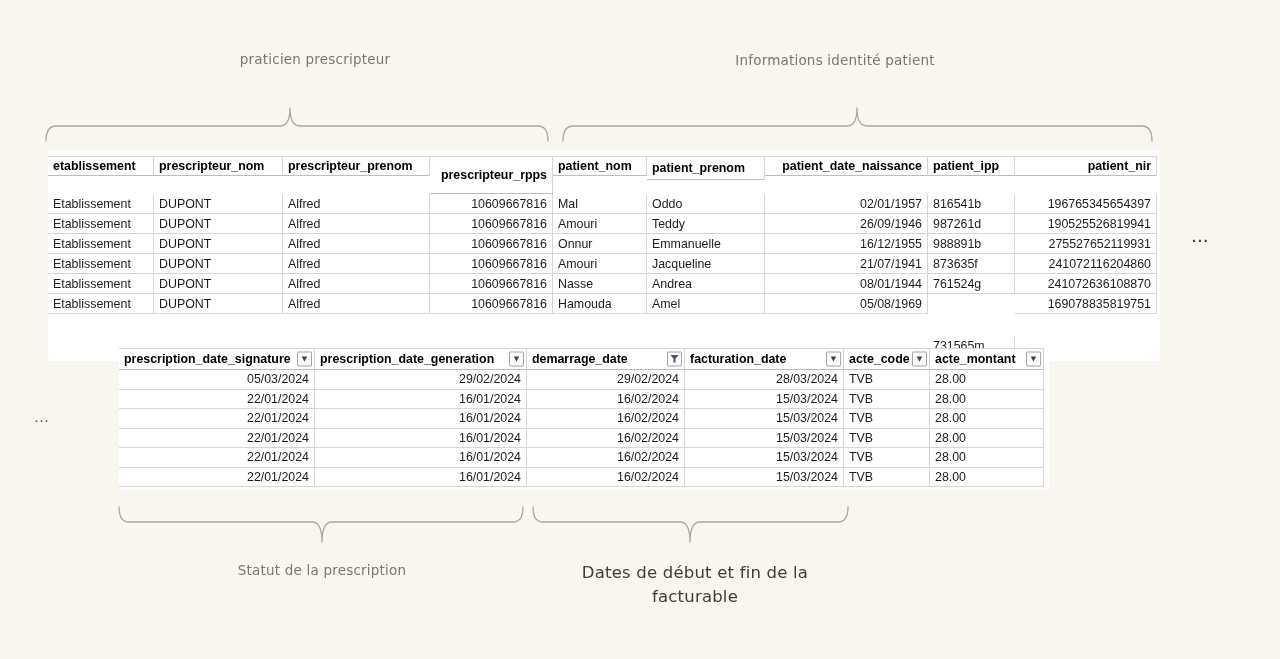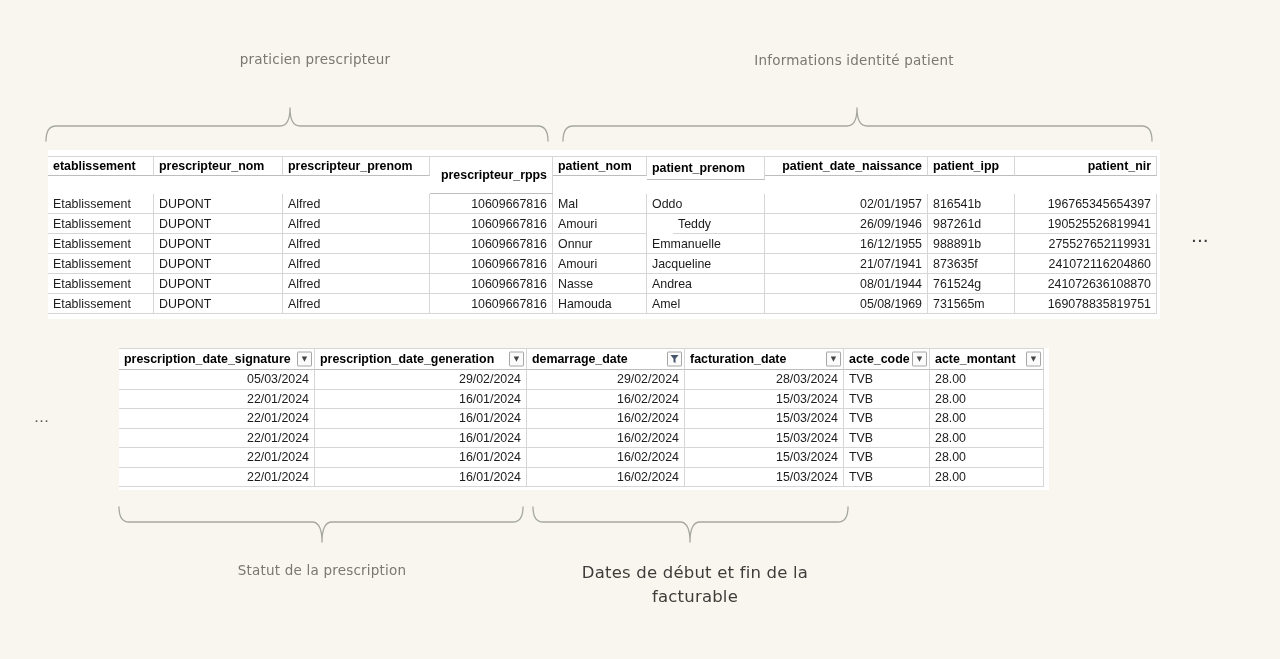--- a/index.html
+++ b/index.html
@@ -48,21 +48,21 @@
     <path d="M46,141 Q46,126 56,126 L280,126 Q290,126 290,108 Q290,126 300,126 L538,126 Q548,126 548,141"></path>
     <path d="M563,141 Q563,126 573,126 L847,126 Q857,126 857,108 Q857,126 867,126 L1142,126 Q1152,126 1152,141"></path>
     <path d="M119,507 Q119,522 129,522 L312,522 Q322,522 322,542 Q322,522 332,522 L513,522 Q523,522 523,507"></path>
     <path d="M533,507 Q533,522 543,522 L680,522 Q690,522 690,542 Q690,522 700,522 L838,522 Q848,522 848,507"></path>
   </svg>
 
   <div class="note" style="left:140px;top:49px;width:350px;">
     <div>praticien prescripteur</div>
   </div>
 
-  <div class="note" style="left:684px;top:50px;width:340px;">
+  <div class="note" style="left:665px;top:50px;width:340px;">
     <div>Informations identité patient</div>
   </div>
 
   <div class="note" style="left:142px;top:560px;width:360px;">
     <div>Statut de la prescription</div>
   </div>
 
   <div class="note dark" style="left:525px;top:561px;width:340px;">
     <div>Dates de début et fin de la</div>
     <div>facturable</div>
@@ -107,21 +107,21 @@
         <div class="cell" style="height: 20px;">Mal</div>
         <div class="cell" style="height: 20px;">Oddo</div>
         <div class="cell al-right" style="height: 20px;">02/01/1957</div>
         <div class="cell" style="height: 20px;">816541b</div>
         <div class="cell al-right" style="height: 20px;">196765345654397</div>
         <div class="cell" style="height: 20px;">Etablissement</div>
         <div class="cell" style="height: 20px;">DUPONT</div>
         <div class="cell" style="height: 20px;">Alfred</div>
         <div class="cell al-right" style="height: 20px;">10609667816</div>
         <div class="cell" style="height: 20px;">Amouri</div>
-        <div class="cell" style="height: 20px; margin-left: 26px;">Teddy</div>
+        <div class="cell" style="height: 20px;">Teddy</div>
         <div class="cell al-right" style="height: 20px;">26/09/1946</div>
         <div class="cell" style="height: 20px;">987261d</div>
         <div class="cell al-right" style="height: 20px;">190525526819941</div>
         <div class="cell" style="height: 20px;">Etablissement</div>
         <div class="cell" style="height: 20px;">DUPONT</div>
         <div class="cell" style="height: 20px;">Alfred</div>
         <div class="cell al-right" style="height: 20px;">10609667816</div>
         <div class="cell" style="height: 20px;">Onnur</div>
         <div class="cell" style="height: 20px;">Emmanuelle</div>
         <div class="cell al-right" style="height: 20px;">16/12/1955</div>
@@ -145,21 +145,21 @@
         <div class="cell al-right" style="height: 20px;">08/01/1944</div>
         <div class="cell" style="height: 20px;">761524g</div>
         <div class="cell al-right" style="height: 20px;">241072636108870</div>
         <div class="cell" style="height: 20px;">Etablissement</div>
         <div class="cell" style="height: 20px;">DUPONT</div>
         <div class="cell" style="height: 20px;">Alfred</div>
         <div class="cell al-right" style="height: 20px;">10609667816</div>
         <div class="cell" style="height: 20px;">Hamouda</div>
         <div class="cell" style="height: 20px;">Amel</div>
         <div class="cell al-right" style="height: 20px;">05/08/1969</div>
-        <div class="cell" style="height: 20px;">731565m</div>
+        <div class="cell" style="height: 20px; margin-top: 42px;">731565m</div>
         <div class="cell al-right" style="height: 20px;">169078835819751</div>
       </div>
     </div>
   <div class="tbl t2" id="table2">
       <div class="grid" style="grid-template-columns: 196px 212px 158px 159px 86px 114px;">
         <div class="cell hdr al-right" style="height: 22px; justify-content: flex-start;">
           <span class="hlabel" style="padding-right: 14px;">prescription_date_signature</span>
           <button class="fbtn">
             <span class="arr">▼</span>
           </button>

